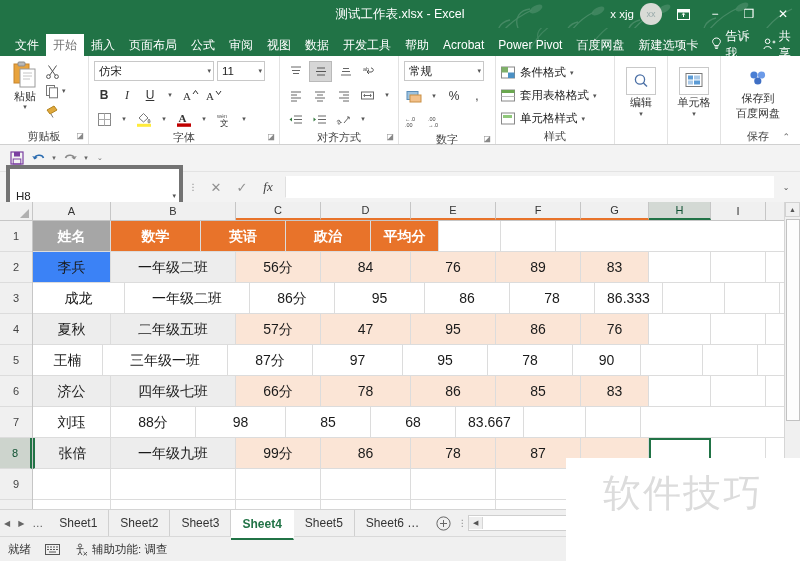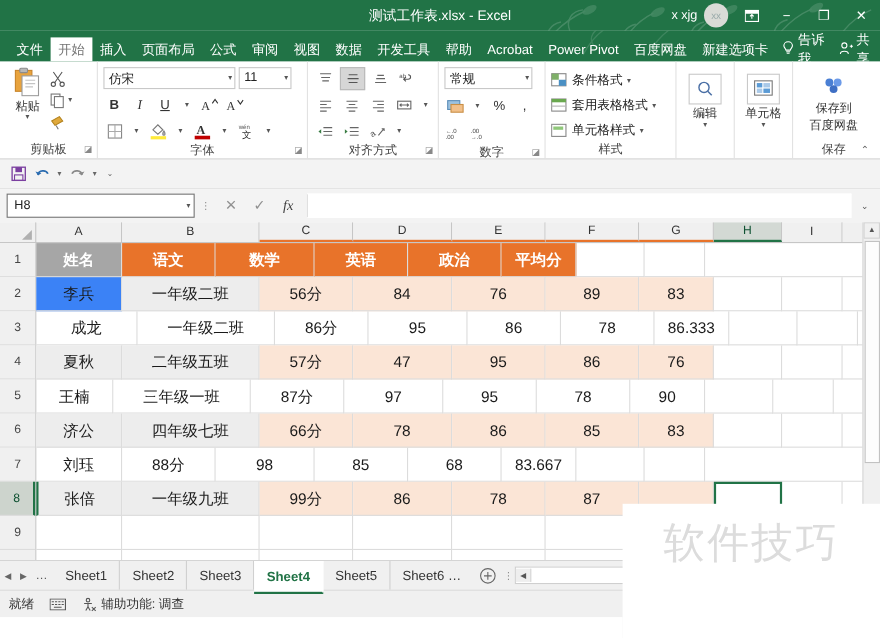--- a/index.html
+++ b/index.html
@@ -80,22 +80,22 @@
   .savegrp{width:74px;}
   .collapse{position:absolute;right:5px;bottom:2px;font-size:9px;color:#666;}
 
   
   .qat{height:26px;background:#f3f3f3;display:flex;align-items:center;padding-left:8px;gap:3px;border-bottom:1px solid #e3e3e3;}
   .qat .qi{width:18px;height:18px;display:flex;align-items:center;justify-content:center;color:#3c5a8a;font-size:13px;}
   .qat .qcar{font-size:7px;color:#666;width:8px;text-align:center;}
 
   
   .fbar{height:30px;background:#f3f3f3;display:flex;align-items:center;padding:0 6px;gap:4px;}
-  .namebox{width:160px;height:20px;background:#fff;border:1px solid #737373;display:flex;align-items:center;
-           justify-content:space-between;padding:0 3px 0 6px;font-size:11.5px;}
+  .namebox{width:160px;height:20px;background:#fff;border:4px solid #737373;display:flex;align-items:center;
+           justify-content:space-between;padding:17px 3px 0 6px;font-size:11.5px;}
   .grip{width:12px;text-align:center;color:#8a8a8a;font-size:9px;line-height:8px;}
   .fb-btns{display:flex;align-items:center;gap:0;}
   .fb-btns .fbb{width:26px;height:20px;display:flex;align-items:center;justify-content:center;color:#909090;font-size:13px;}
   .fb-input{flex:1;height:20px;background:#fff;border:1px solid #fff;border-left:1px solid #e0e0e0;}
   .fb-exp{width:16px;text-align:center;color:#555;font-size:8px;}
 
   
   .gridwrap{position:relative;height:307px;background:#fff;overflow:hidden;}
   .colhead{display:flex;height:18px;background:#f0f0f0;border-bottom:1px solid #c6c6c6;}
   .corner{width:32px;height:18px;border-right:1px solid #c6c6c6;background:#f0f0f0;position:relative;}
@@ -620,21 +620,20 @@
         <div class="rh">7</div>
         <div class="rh sel">8</div>
         <div class="rh">9</div>
         <div class="rh">10</div>
       </div>
 
       <div class="cells">
 
         <div class="grow">
           <div class="gc hdr" style="width:78px;background:#A6A6A6">姓名</div>
-          <div class="gc hdr" style="width:85px;background:#E8732A">语文</div>
           <div class="gc hdr" style="width:90px;background:#E8732A">数学</div>
           <div class="gc hdr" style="width:85px;background:#E8732A">英语</div>
           <div class="gc hdr" style="width:85px;background:#E8732A">政治</div>
           <div class="gc hdr" style="width:68px;background:#E8732A">平均分</div>
           <div class="gc" style="width:62px"></div>
           <div class="gc" style="width:55px"></div>
           <div class="gc" style="flex:1;border-right:none"></div>
         </div>
 
         <div class="grow">

